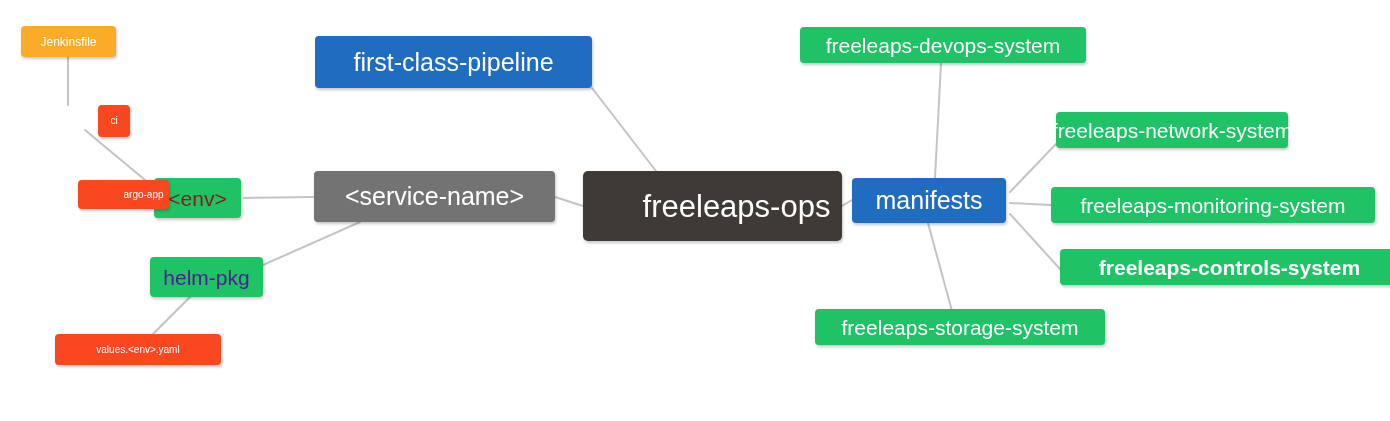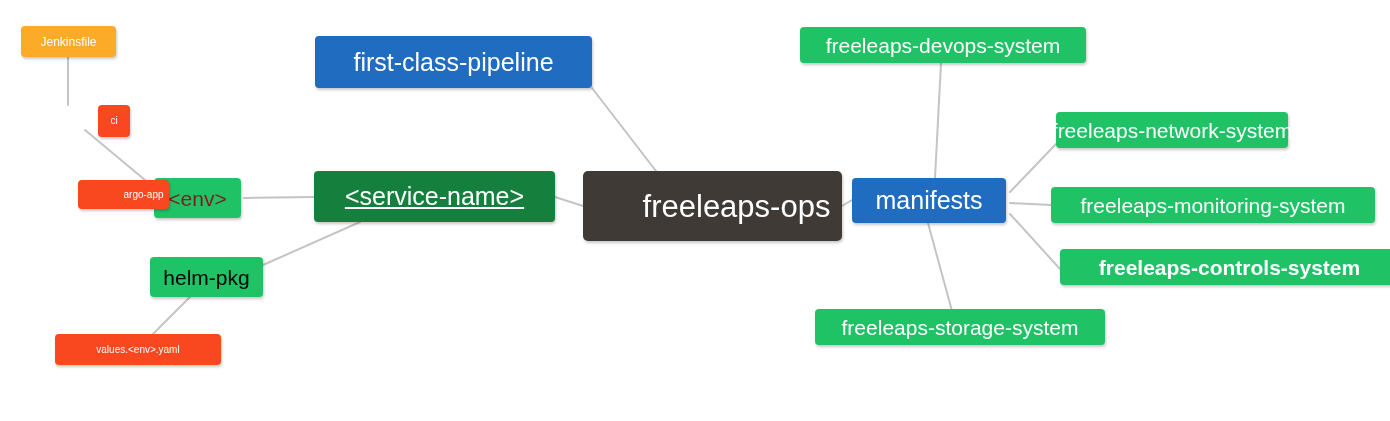--- a/index.html
+++ b/index.html
@@ -82,33 +82,33 @@
       <path d="M 1010 192 L 1056 144" stroke="#c4c4c4" stroke-width="2" fill="none" stroke-linecap="round"></path>
       <path d="M 1010 203 L 1051 205" stroke="#c4c4c4" stroke-width="2" fill="none" stroke-linecap="round"></path>
       <path d="M 1010 214 L 1060 269" stroke="#c4c4c4" stroke-width="2" fill="none" stroke-linecap="round"></path>
       <path d="M 928 223 L 952 311" stroke="#c4c4c4" stroke-width="2" fill="none" stroke-linecap="round"></path>
     </svg>
 
   <div id="node-layer">
       <div class="node lvl-root" style="left: 583px; top: 171px; width: 259px; height: 70px; background: rgb(63, 58, 53); color: rgb(255, 255, 255); padding-left: 48px;">
         <span class="node-label">freeleaps-ops</span>
       </div>
-      <div class="node lvl-1" style="left: 314px; top: 171px; width: 241px; height: 51px; background: #15803d; color: rgb(255, 255, 255); text-decoration: underline;">
+      <div class="node lvl-1" style="left: 314px; top: 171px; width: 241px; height: 51px; background: #737373; color: rgb(255, 255, 255);">
         <span class="node-label">&lt;service-name&gt;</span>
       </div>
       <div class="node lvl-1" style="left: 852px; top: 178px; width: 154px; height: 45px; background: rgb(31, 108, 192); color: rgb(255, 255, 255);">
         <span class="node-label">manifests</span>
       </div>
       <div class="node lvl-1" style="left: 315px; top: 36px; width: 277px; height: 52px; background: rgb(31, 108, 192); color: rgb(255, 255, 255);">
         <span class="node-label">first-class-pipeline</span>
       </div>
       <div class="node lvl-2" style="left: 154px; top: 178px; width: 87px; height: 40px; background: rgb(31, 195, 102); color: #7f1d1d;">
         <span class="node-label">&lt;env&gt;</span>
       </div>
-      <div class="node lvl-2" style="left: 150px; top: 257px; width: 113px; height: 40px; background: rgb(31, 195, 102); color: #000000;">
+      <div class="node lvl-2" style="left: 150px; top: 257px; width: 113px; height: 40px; background: rgb(31, 195, 102); color: #4c1d95;">
         <span class="node-label">helm-pkg</span>
       </div>
       <div class="node lvl-3" style="left: 53px; top: 105px; width: 32px; height: 32px; background: rgb(249, 71, 31); color: rgb(255, 255, 255);">
         <span class="node-label">ci</span>
       </div>
       <div class="node lvl-3" style="left: 33px; top: 180px; width: 91px; height: 29px; background: rgb(249, 71, 31); color: rgb(255, 255, 255); padding-left: 40px;">
         <span class="node-label">argo-app</span>
       </div>
       <div class="node lvl-4" style="left: 21px; top: 26px; width: 95px; height: 31px; background: rgb(251, 171, 40); color: rgb(255, 255, 255);">
         <span class="node-label">Jenkinsfile</span>

